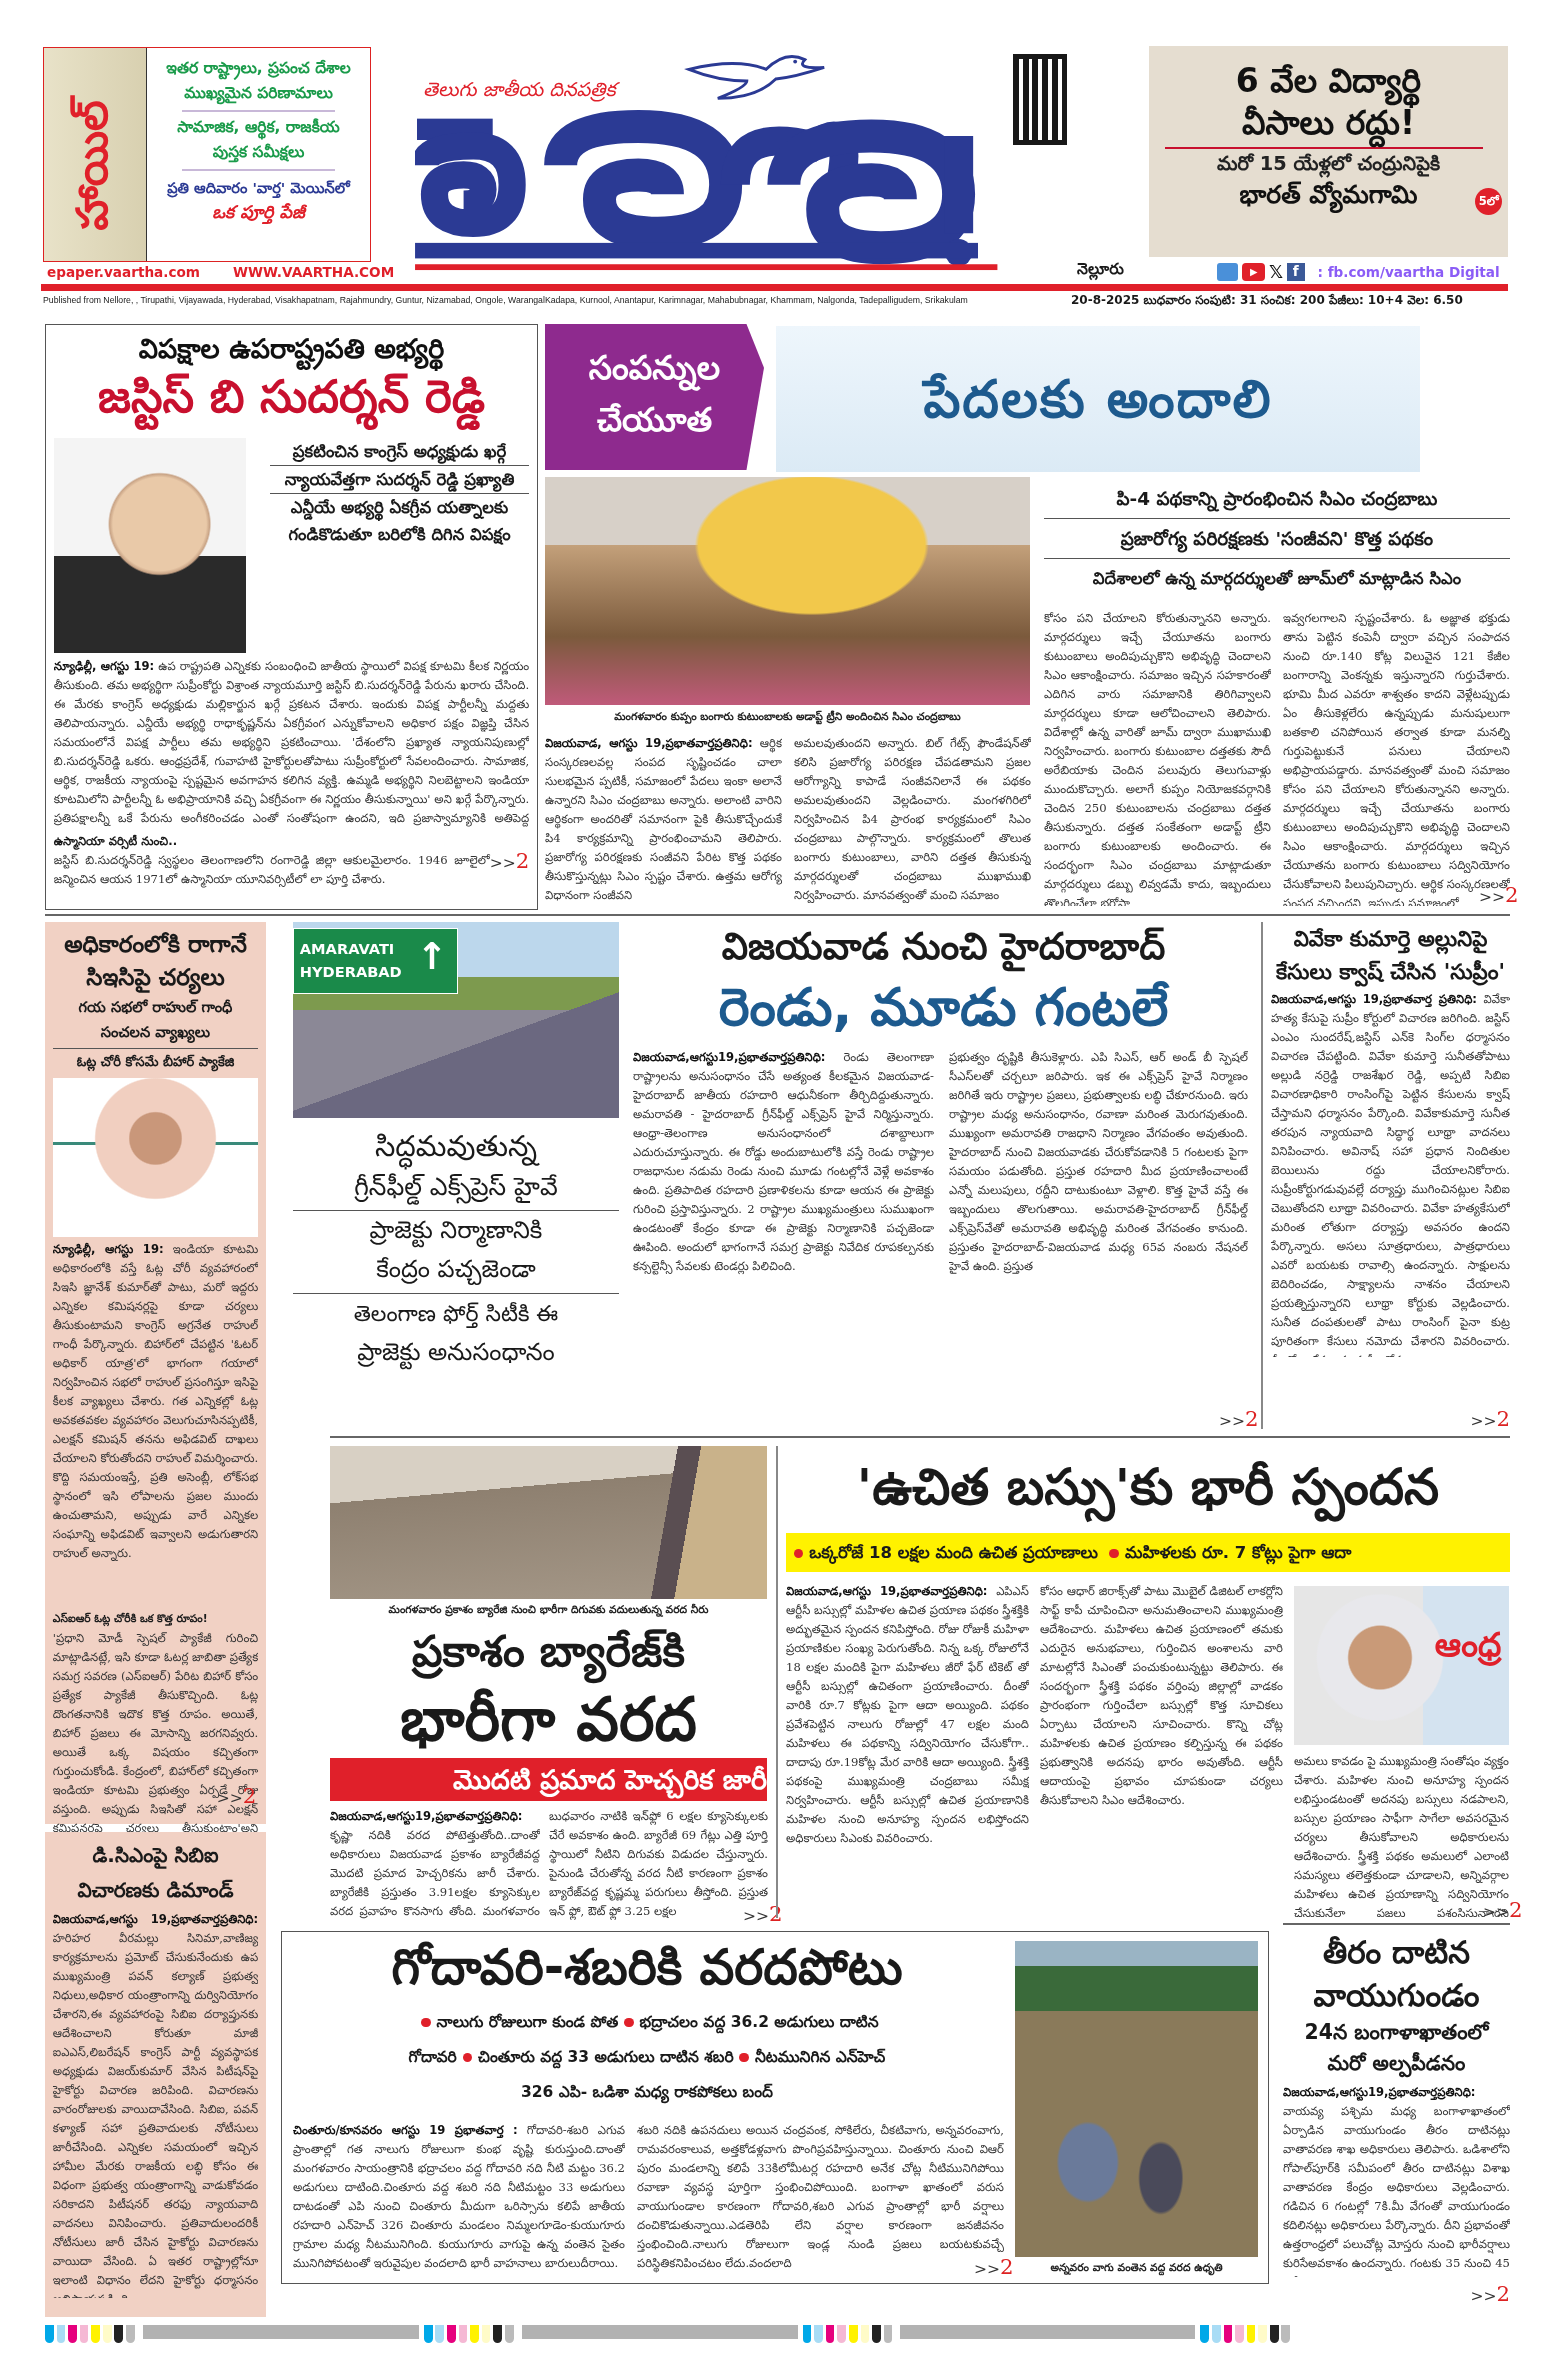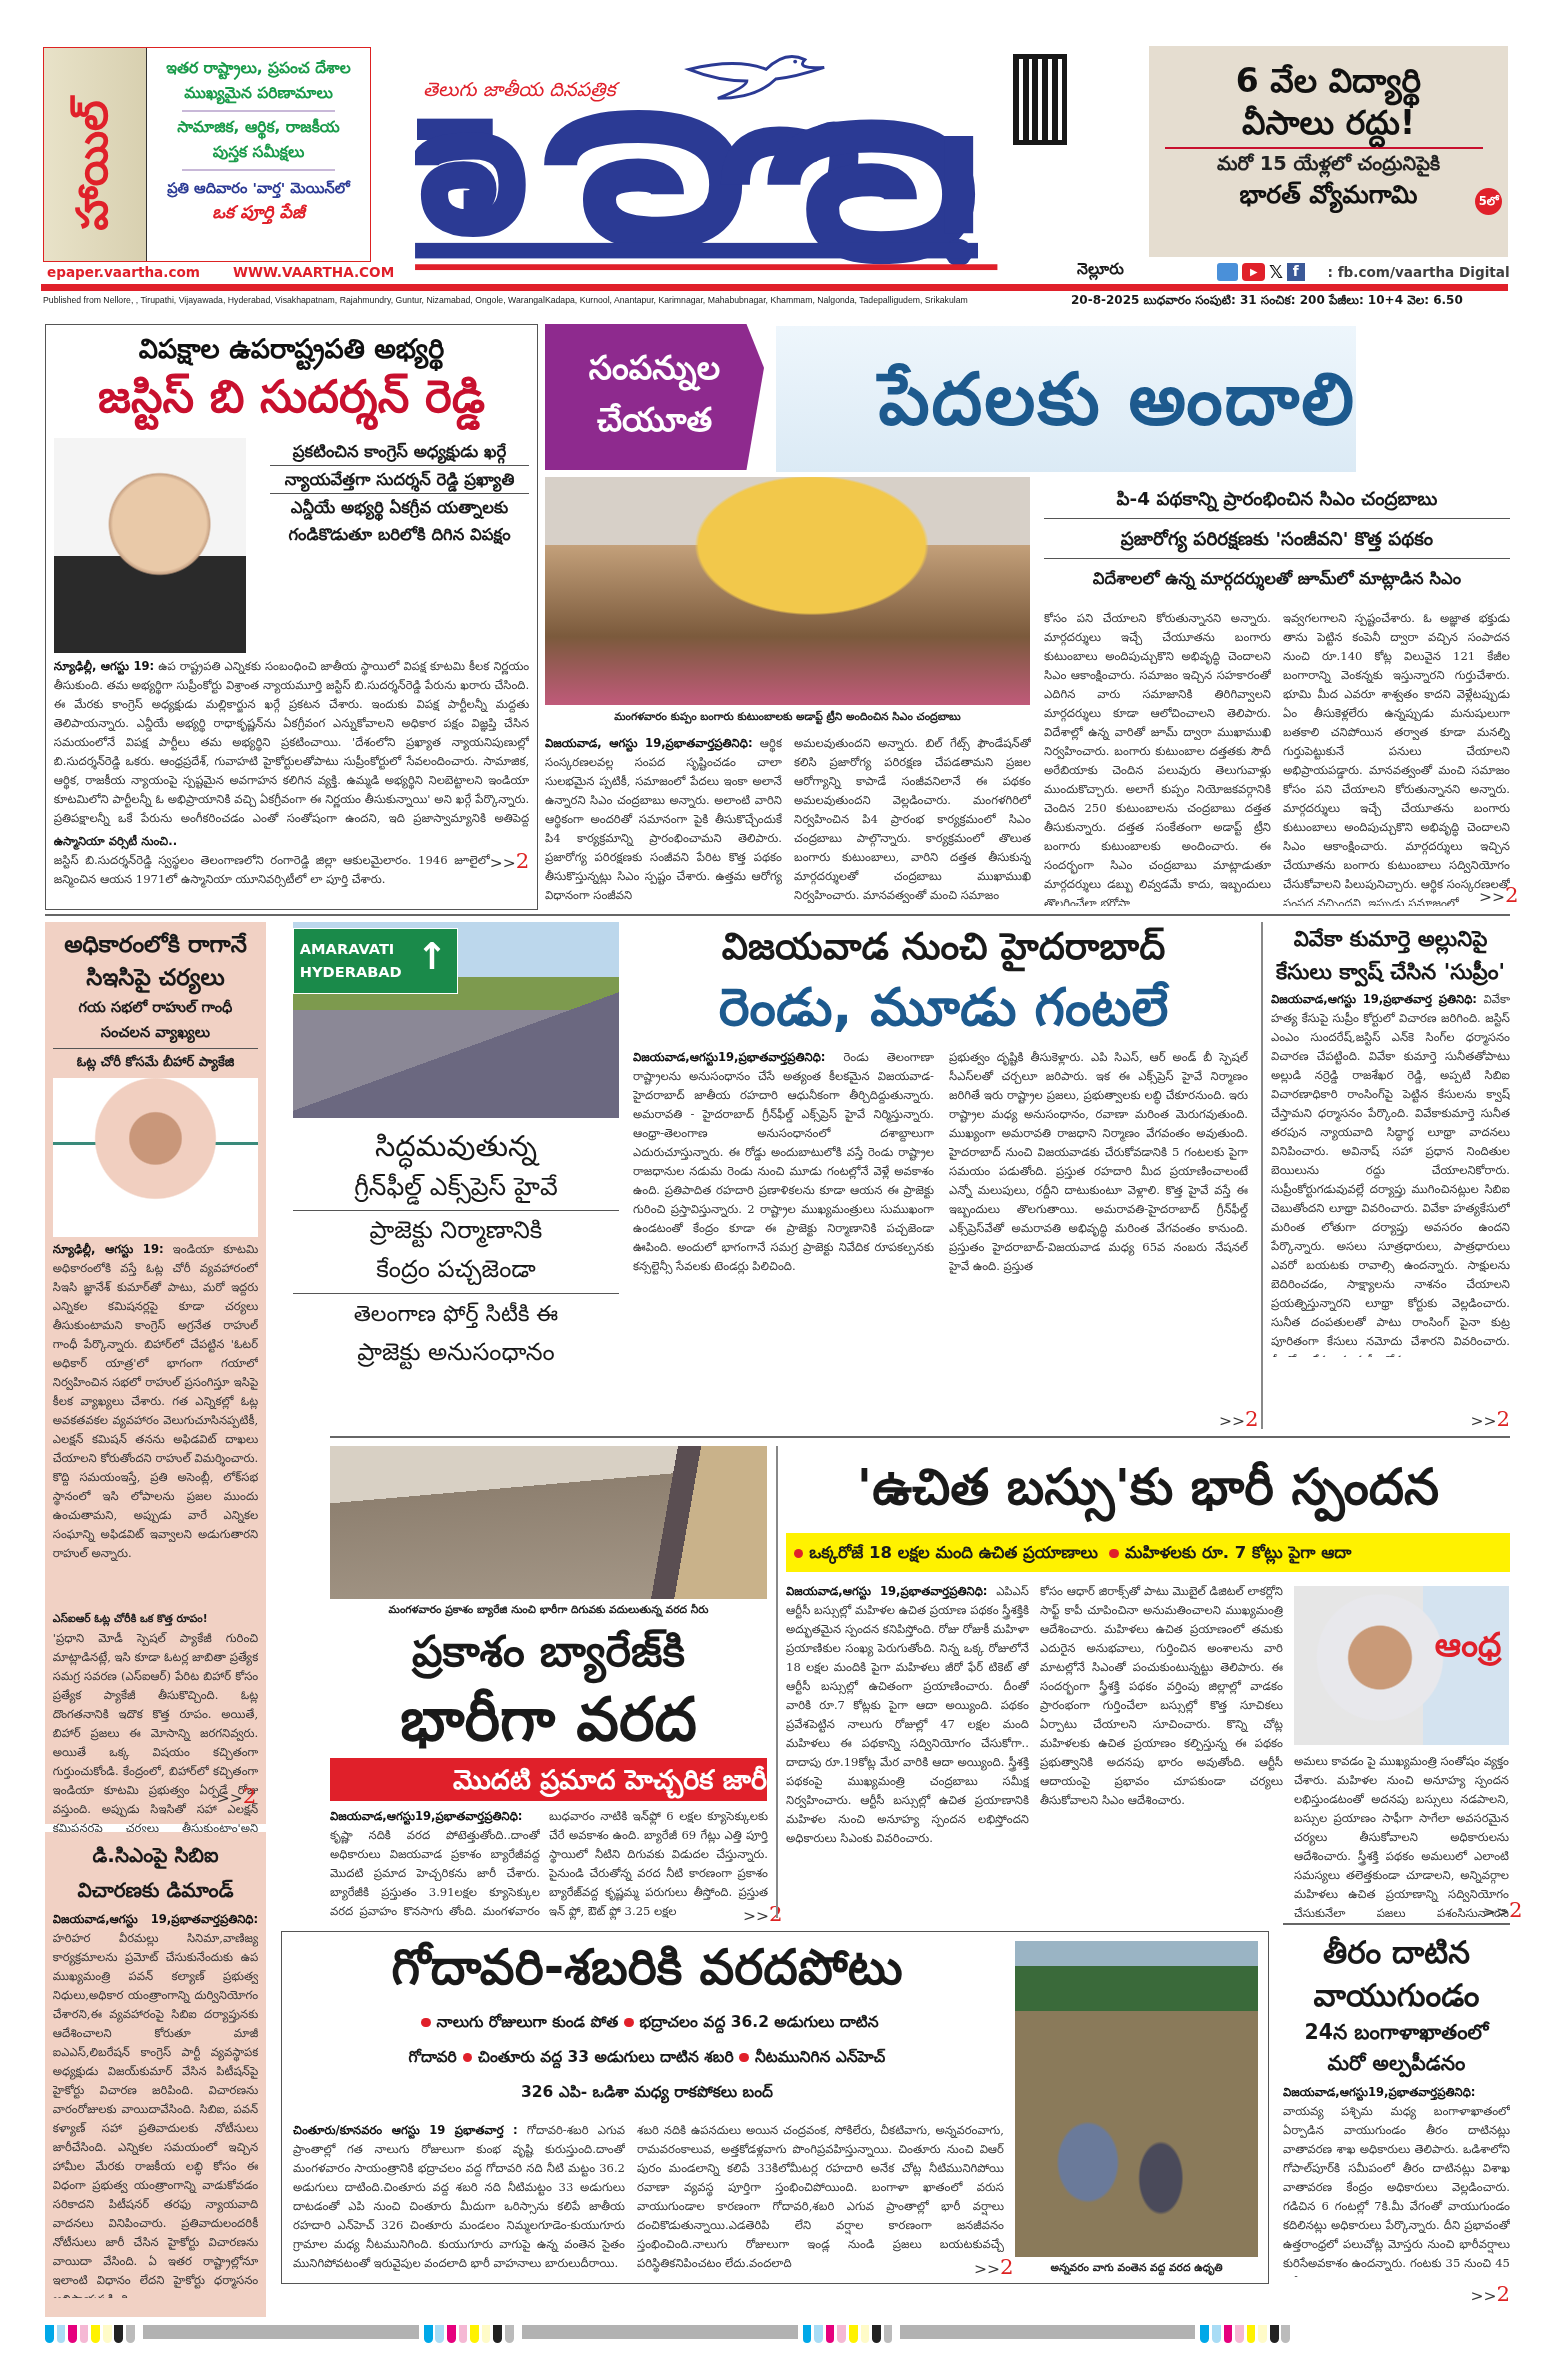--- a/index.html
+++ b/index.html
@@ -74,21 +74,21 @@
   <div style="position:absolute;right:5.8px;top:142px;width:27px;height:27px;border-radius:50%;background:#e0202a;color:#fff;font-size:11.6px;font-weight:bold;line-height:27px">5లో</div>
   <div style="font-size:19.4px;font-weight:bold;line-height:29px;color:#222">మరో 15 యేళ్లలో చంద్రునిపైకి</div>
   <div style="font-size:25px;font-weight:bold;line-height:33px;color:#111">భారత్ వ్యోమగామి</div>
 </div>
 <div class="abs" style="left:1077px;top:260px;font-size:15.5px;font-weight:bold">నెల్లూరు</div>
 <div class="abs" style="left:1217px;top:262px;display:flex;align-items:center;gap:3.9px">
   <span style="width:21.3px;height:17.5px;background:#4a90d9;border-radius:2.9px;display:inline-block"></span>
   <span style="width:23px;height:17.5px;background:#e0202a;border-radius:3.9px;display:inline-block;color:#fff;font-size:9.7px;text-align:center;line-height:17.5px">▶</span>
   <span style="font-size:17.5px;font-weight:bold;color:#111">𝕏</span>
   <span style="width:17.5px;height:17.5px;background:#3b5998;color:#fff;font-weight:bold;font-size:13.6px;text-align:center;line-height:17.5px;display:inline-block">f</span>
-  <span style="font-size:13.6px;font-weight:bold;color:#404040;margin-left:19px">: fb.com/vaartha Digital</span>
+  <span style="font-size:13.6px;font-weight:bold;color:#8b5cf6;margin-left:9px">: fb.com/vaartha Digital</span>
 </div>
 <div class="abs" style="left:41px;top:284px;width:1467px;height:6.8px;background:#e0202a"></div>
 <div class="abs" style="left:43px;top:295px;width:1009px;font-size:8.7px;white-space:nowrap;overflow:hidden;color:#222;font-family:'Liberation Sans',sans-serif">Published from  Nellore,  , Tirupathi,  Vijayawada, Hyderabad, Visakhapatnam, Rajahmundry, Guntur, Nizamabad, Ongole, WarangalKadapa, Kurnool, Anantapur,  Karimnagar, Mahabubnagar, Khammam, Nalgonda, Tadepalligudem, Srikakulam</div>
 <div class="abs" style="left:1071px;top:293px;font-size:12px;font-weight:bold;white-space:nowrap">20-8-2025 బుధవారం  సంపుటి: 31 సంచిక: 200  పేజీలు: 10+4  వెల: 6.50</div>
 
 <div class="abs box" style="left:45px;top:324px;width:493px;height:586px;padding:0 7.8px">
   <div class="hl" style="font-size:27px;margin-top:7.8px;color:#111">విపక్షాల ఉపరాష్ట్రపతి అభ్యర్థి</div>
   <div class="hl" style="font-size:45px;color:#c8102e;line-height:66px">జస్టిస్ బి సుదర్శన్ రెడ్డి</div>
   <div style="display:flex;gap:24px;margin-top:7.8px">
     <div class="photo" style="width:192px;height:215px;background:radial-gradient(circle at 55% 40%,#e9c9a8 0 28%,#c9a486 30%,transparent 31%),linear-gradient(180deg,#f4f4f4 0 55%,#2a2a2a 55%)"></div>
@@ -107,21 +107,21 @@
   <div class="body-text" style="height:39px;overflow:hidden">
     <span class="cont">2</span>
     <span>జస్టిస్ బి.సుదర్శన్‌రెడ్డి స్వస్థలం తెలంగాణలోని రంగారెడ్డి జిల్లా ఆకులమైలారం. 1946 జూలైలో జన్మించిన ఆయన 1971లో ఉస్మానియా యూనివర్సిటీలో లా పూర్తి చేశారు.</span>
   </div>
 </div>
 
 <div class="abs" style="left:545px;top:324px;width:219px;height:146px;background:#8e2a8e;clip-path:polygon(0 0,92% 0,100% 30%,92% 100%,0 100%);color:#fff;text-align:center;font-weight:bold">
   <div style="font-size:33px;margin-top:17.5px;line-height:52px">సంపన్నుల</div>
   <div style="font-size:33px;line-height:52px">చేయూత</div>
 </div>
-<div class="abs" style="left:776px;top:326px;width:580px;height:146px;background:linear-gradient(180deg,#eef6fc,#dbeaf5);color:#1d5a8e;font-size:72px;font-weight:bold;line-height:146px;text-align:right;letter-spacing:1.9px">పేదలకు అందాలి</div>
+<div class="abs" style="left:776px;top:326px;width:644px;height:146px;background:linear-gradient(180deg,#eef6fc,#dbeaf5);color:#1d5a8e;font-size:52px;font-weight:bold;line-height:146px;text-align:center;letter-spacing:1.9px">పేదలకు అందాలి</div>
 <div class="abs photo" style="left:545px;top:477px;width:485px;height:228px;background:
   radial-gradient(ellipse at 55% 30%,#f2c84b 0 30%,transparent 31%),
   linear-gradient(180deg,#d7d0c8 0 30%,#c3a07a 30%,#7b5a3c 70%,#c05a7a 100%)"></div>
 <div class="abs caption" style="left:545px;top:710px;width:485px">మంగళవారం కుప్పం బంగారు కుటుంబాలకు అడాప్ట్ ట్రీని అందించిన సిఎం చంద్రబాబు</div>
 <div class="abs" style="left:1044px;top:479px;width:466px">
   <div class="sub" style="font-size:18.4px;line-height:39px">పి-4 పథకాన్ని ప్రారంభించిన సిఎం చంద్రబాబు</div>
   <div class="sub" style="font-size:18.4px;line-height:39px">ప్రజారోగ్య పరిరక్షణకు 'సంజీవని' కొత్త పథకం</div>
   <div class="sub" style="font-size:16.5px;line-height:39px;border:none">విదేశాలలో ఉన్న మార్గదర్శులతో జూమ్‌లో మాట్లాడిన సిఎం</div>
 </div>
 <div class="abs body-text" style="left:545px;top:734px;width:237px;height:173px;overflow:hidden">

